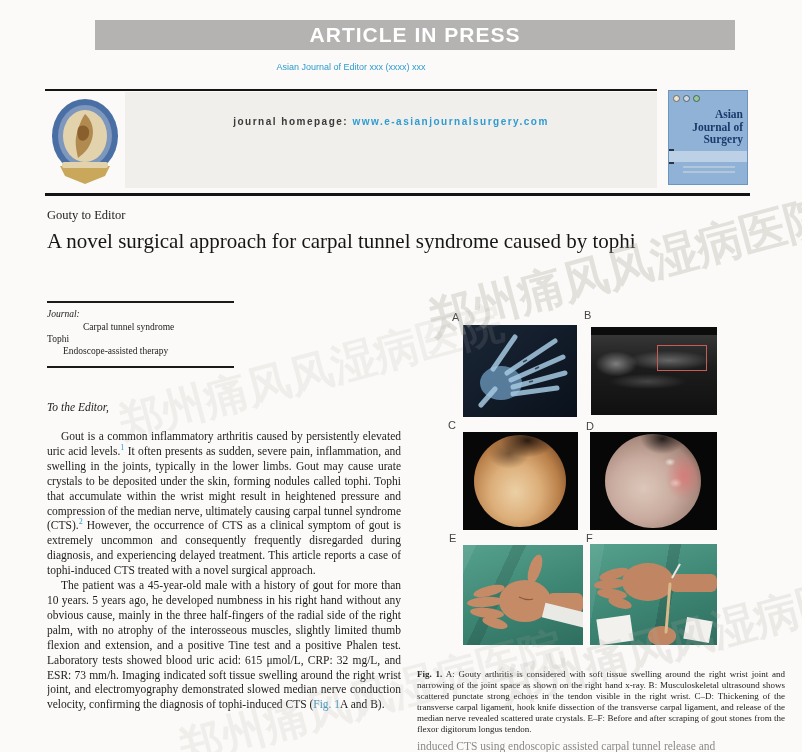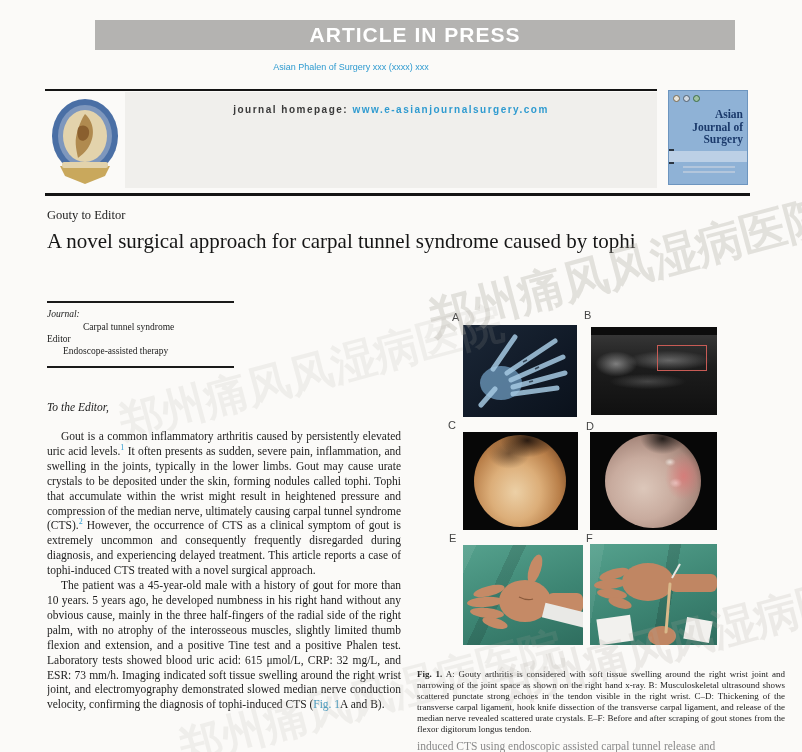--- a/index.html
+++ b/index.html
@@ -46,21 +46,21 @@
     font-family:"Liberation Sans", sans-serif;
     font-size:10.5px; color:#333;
   }
   .contents-line a { color:#2f9bd0; text-decoration:none; }
   .journal-title {
     margin-top:8px;
     font-family:"Liberation Serif", serif;
     font-size:22px; color:#161616;
   }
   .homepage-line {
-    margin-top:12px;
+    margin-top:24px;
     font-family:"Liberation Sans", sans-serif;
     font-size:10px; letter-spacing:1.5px; color:#3a3a3a; font-weight:bold;
   }
   .homepage-line a { color:#2f9bd0; text-decoration:none; font-weight:bold; }
 
   
   .cover {
     left:668px; top:90px; width:80px; height:95px;
     background:#8fb2d6;
     border:1px solid #6d95bf;
@@ -199,21 +199,21 @@
   .wm3 { left:500px; top:660px; font-size:44px; opacity:.18; }
   .wm4 { left:180px; top:720px; font-size:44px; opacity:.14; }
 </style>
 </head>
 <body>
 
 <div class="abs banner">
   <span>ARTICLE IN PRESS</span>
 </div>
 
-<div class="abs citation">Asian Phalen of Surgery xxx (xxxx) xxx</div>
+<div class="abs citation">Asian Journal of Editor xxx (xxxx) xxx</div>
 
 <div class="abs rule-top"></div>
 
 <div class="abs logo">
   <svg width="70" height="90" viewBox="0 0 70 90">
     <ellipse cx="35" cy="40" rx="33" ry="37" fill="#4a6fa5"></ellipse>
     <ellipse cx="35" cy="40" rx="27" ry="31" fill="#7e97bd"></ellipse>
     <ellipse cx="35" cy="40" rx="22" ry="26" fill="#e3d3ac"></ellipse>
     <path d="M35 18 C 44 26, 46 40, 38 52 C 34 58, 30 60, 28 62 C 26 52, 24 44, 28 34 C 30 27, 32 22, 35 18 Z" fill="#b08a4f"></path>
     <path d="M30 30 c 6 -2 10 2 9 8 c -1 6 -6 8 -9 6 c -3 -2 -4 -12 0 -14 Z" fill="#8a5f2e"></path>
@@ -248,21 +248,21 @@
 </div>
 
 <div class="abs rule-bottom"></div>
 
 <div class="abs section-label">Gouty to Editor</div>
 <h1 class="abs article-title">A novel surgical approach for carpal tunnel syndrome caused by tophi</h1>
 
 <div class="abs kw-rule kw-rule-top"></div>
 <div class="abs kw-label">Journal:</div>
 <div class="abs kw-item kw-0">Carpal tunnel syndrome</div>
-<div class="abs kw-item kw-1">Editor</div>
+<div class="abs kw-item kw-1">Tophi</div>
 <div class="abs kw-item kw-2">Endoscope-assisted therapy</div>
 <div class="abs kw-rule kw-rule-bottom"></div>
 
 <div class="abs salutation">To the Editor,</div>
 
 <div class="abs body-col">
   <p><span>Gout is a common inflammatory arthritis caused by persistently elevated uric acid levels.</span><sup>1</sup><span> It often presents as sudden, severe pain, inflammation, and swelling in the joints, typically in the lower limbs. Gout may cause urate crystals to be deposited under the skin, forming nodules called tophi. Tophi that accumulate within the wrist might result in heightened pressure and compression of the median nerve, ultimately causing carpal tunnel syndrome (CTS).</span><sup>2</sup><span> However, the occurrence of CTS as a clinical symptom of gout is extremely uncommon and consequently frequently disregarded during diagnosis, and experiencing delayed treatment. This article reports a case of tophi-induced CTS treated with a novel surgical approach.</span></p>
   <p><span>The patient was a 45-year-old male with a history of gout for more than 10 years. 5 years ago, he developed numbness in his right hand without any obvious cause, mainly in the three half-fingers of the radial side of the right palm, with no atrophy of the interosseous muscles, slightly limited thumb flexion and extension, and a positive Tine test and a positive Phalen test. Laboratory tests showed blood uric acid: 615 μmol/L, CRP: 32 mg/L, and ESR: 73 mm/h. Imaging indicated soft tissue swelling around the right wrist joint, and electromyography demonstrated slowed median nerve conduction velocity, confirming the diagnosis of tophi-induced CTS (</span><a href="#" class="fig-link">Fig. 1</a><span>A and B).</span></p>
 </div>
 

